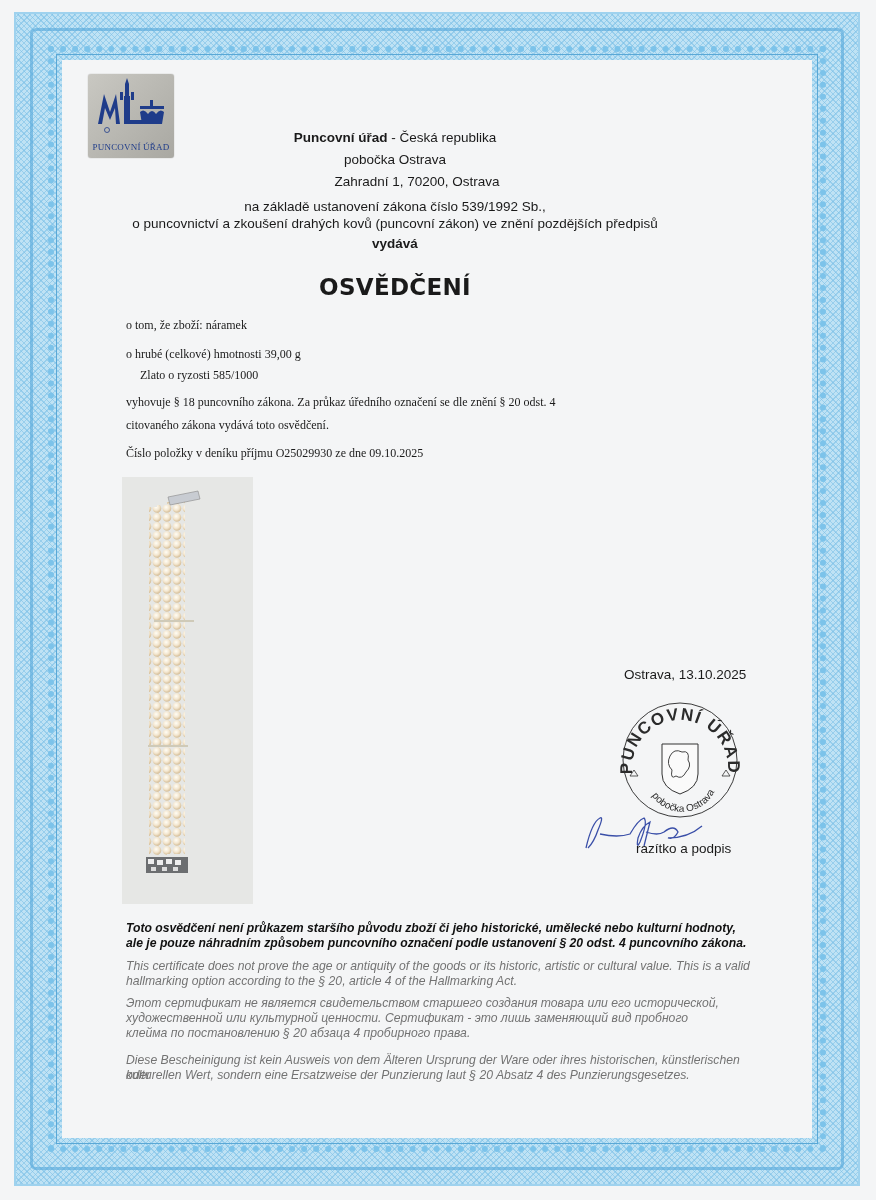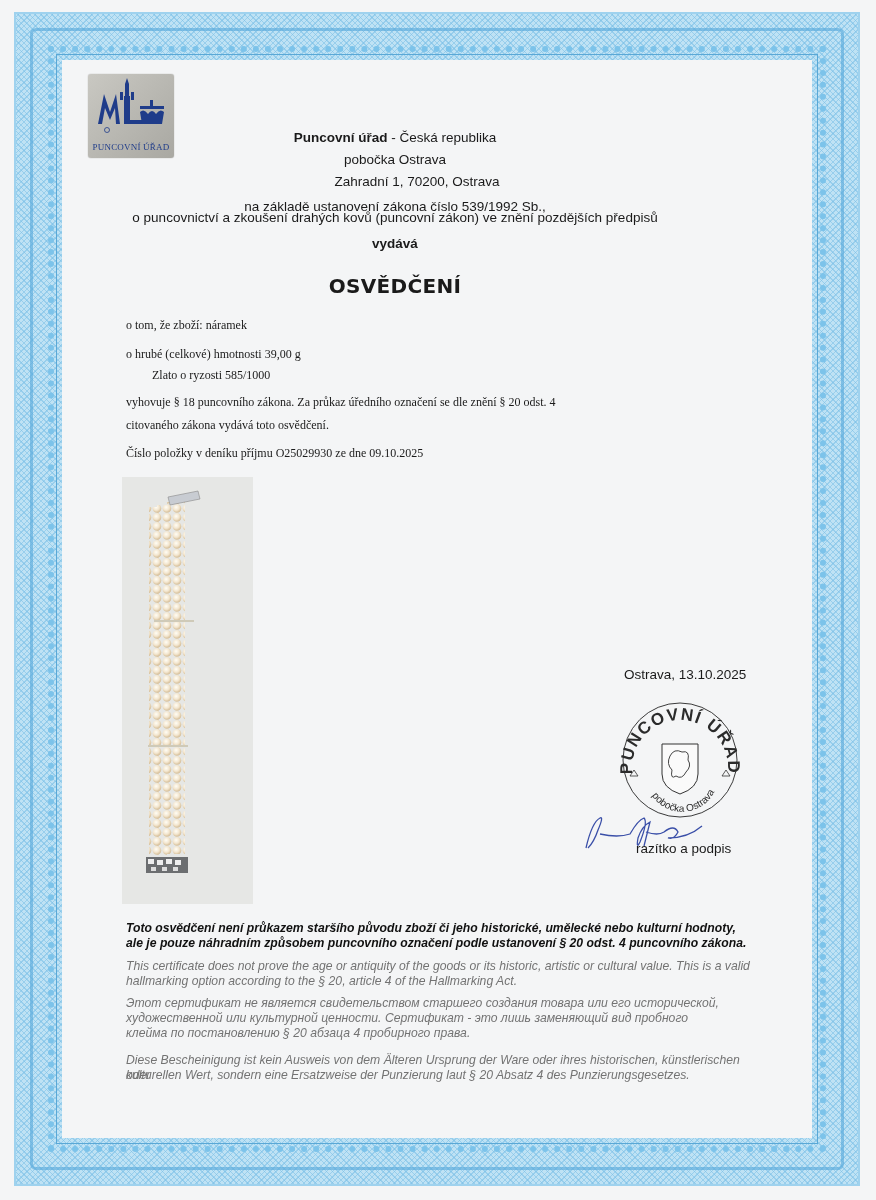--- a/index.html
+++ b/index.html
@@ -43,25 +43,25 @@
   .logo svg { position:absolute; left:6px; top:4px; }
   .logo-text {
     position:absolute; left:0; right:0; bottom:6px; text-align:center;
     font-family:"Liberation Serif", serif; font-size:9px; color:#1f3c8a; letter-spacing:0.2px;
   }
   .center { position:absolute; left:62px; width:666px; text-align:center; font-size:13.5px; }
   .h-line1 { top:130px; }
   .h-line2 { top:152px; }
   .h-line3 { top:174px;padding-left:22px; }
   .h-line4 { top:199px; }
-  .h-line5 { top:210px; }
+  .h-line5 { top:216px; }
   .h-line6 { top:236px; font-weight:bold; }
-  .title { top:274px; font-size:20px; font-weight:bold; font-family:"DejaVu Sans", sans-serif; letter-spacing:0.3px; }
+  .title { top:274px; font-size:23px; font-weight:bold; font-family:"DejaVu Sans", sans-serif; letter-spacing:0.3px; }
   .body-text { position:absolute; left:126px; font-size:12px;font-family:Liberation Serif, serif; }
-  .indent { left:152px;text-align:center; }
+  .indent { left:140px;text-align:center; }
   .photo {
     position:absolute; left:122px; top:477px; width:131px; height:427px;
     background:#e6e7e5;
   }
   .photo svg { position:absolute; left:0; top:0; }
   .date { position:absolute; left:624px; top:667px; font-size:13.5px; }
   .stamp { position:absolute; left:612px; top:700px; }
   .sign-label { position:absolute; left:636px; top:841px; font-size:13.5px; }
   .signature { position:absolute; left:578px; top:812px; }
   .disc { position:absolute; left:126px; width:640px; font-size:12.2px; font-style:italic; line-height:15px; color:#737373; }

